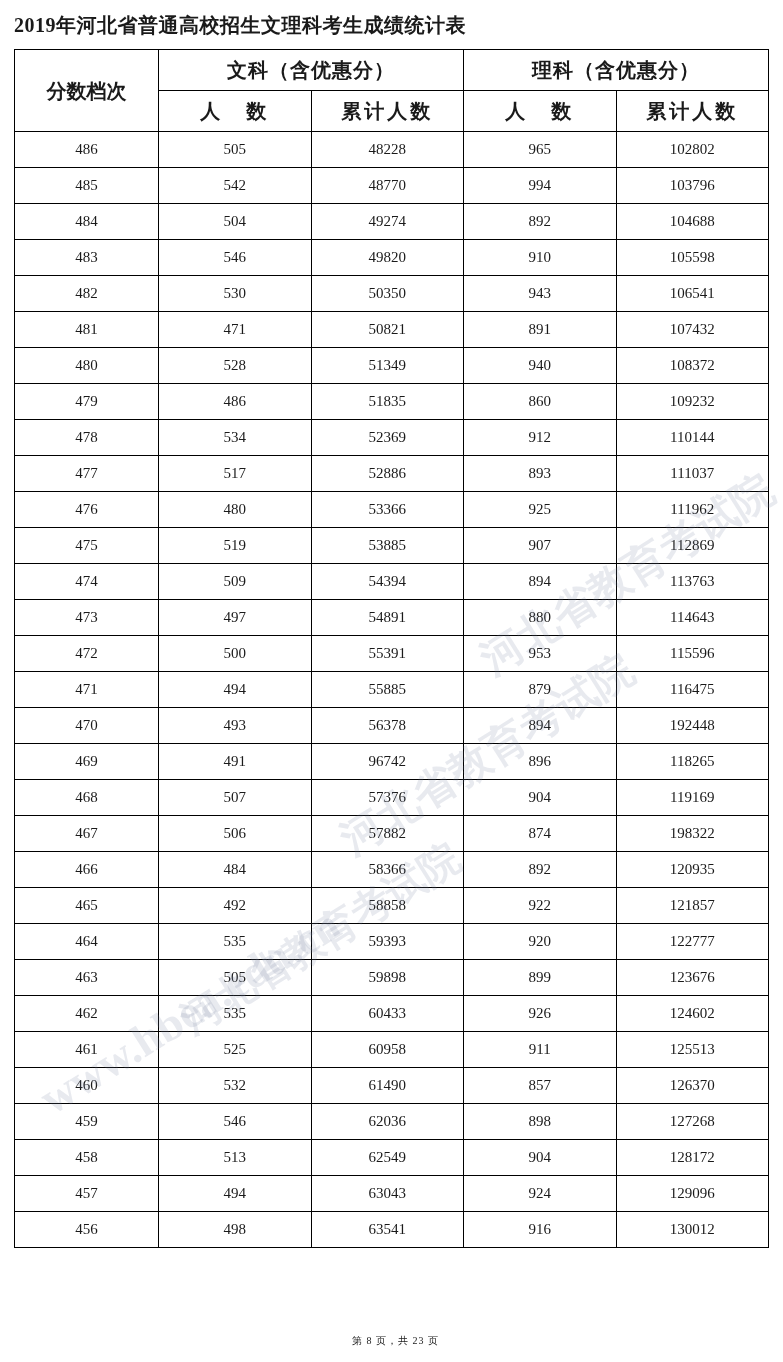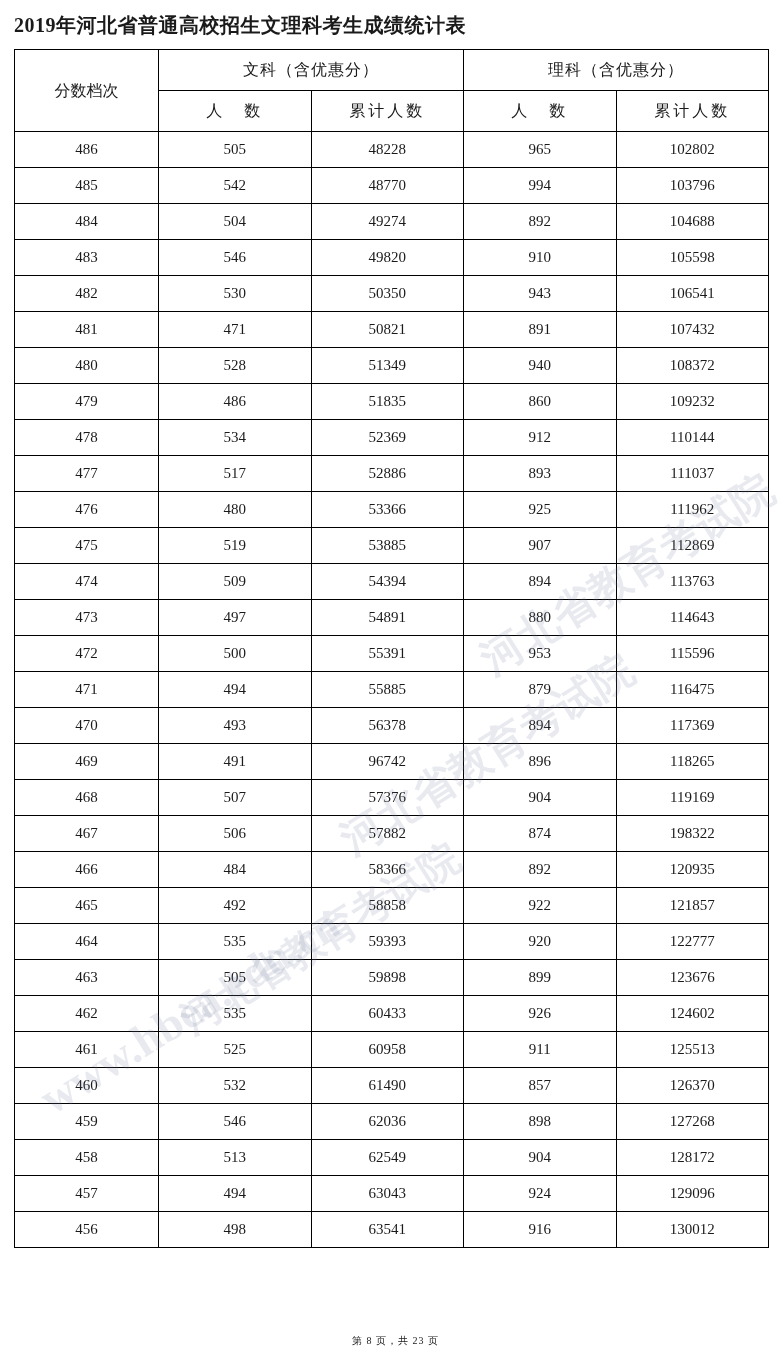--- a/index.html
+++ b/index.html
@@ -66,22 +66,22 @@
     border: 1px solid #000000;
     text-align: center;
     font-size: 15px;
     font-weight: normal;
     padding: 0;
     height: 35px;
     line-height: 35px;
     background: transparent;
   }
   table.grade-table th {
-    font-size: 16px;
-    font-weight: normal;
+    font-size: 20px;
+    font-weight: bold;
     height: 40px;
     line-height: 40px;
   }
   th.col-score {
     width: 143px;
   }
   th.group-head {
     letter-spacing: 1px;
   }
   th.sub-head {
@@ -240,21 +240,21 @@
           <td>494</td>
           <td>55885</td>
           <td>879</td>
           <td>116475</td>
         </tr>
         <tr>
           <td class="score-cell">470</td>
           <td>493</td>
           <td>56378</td>
           <td>894</td>
-          <td>117369</td>
+          <td>192448</td>
         </tr>
         <tr>
           <td class="score-cell">469</td>
           <td>491</td>
           <td>96742</td>
           <td>896</td>
           <td>118265</td>
         </tr>
         <tr>
           <td class="score-cell">468</td>

